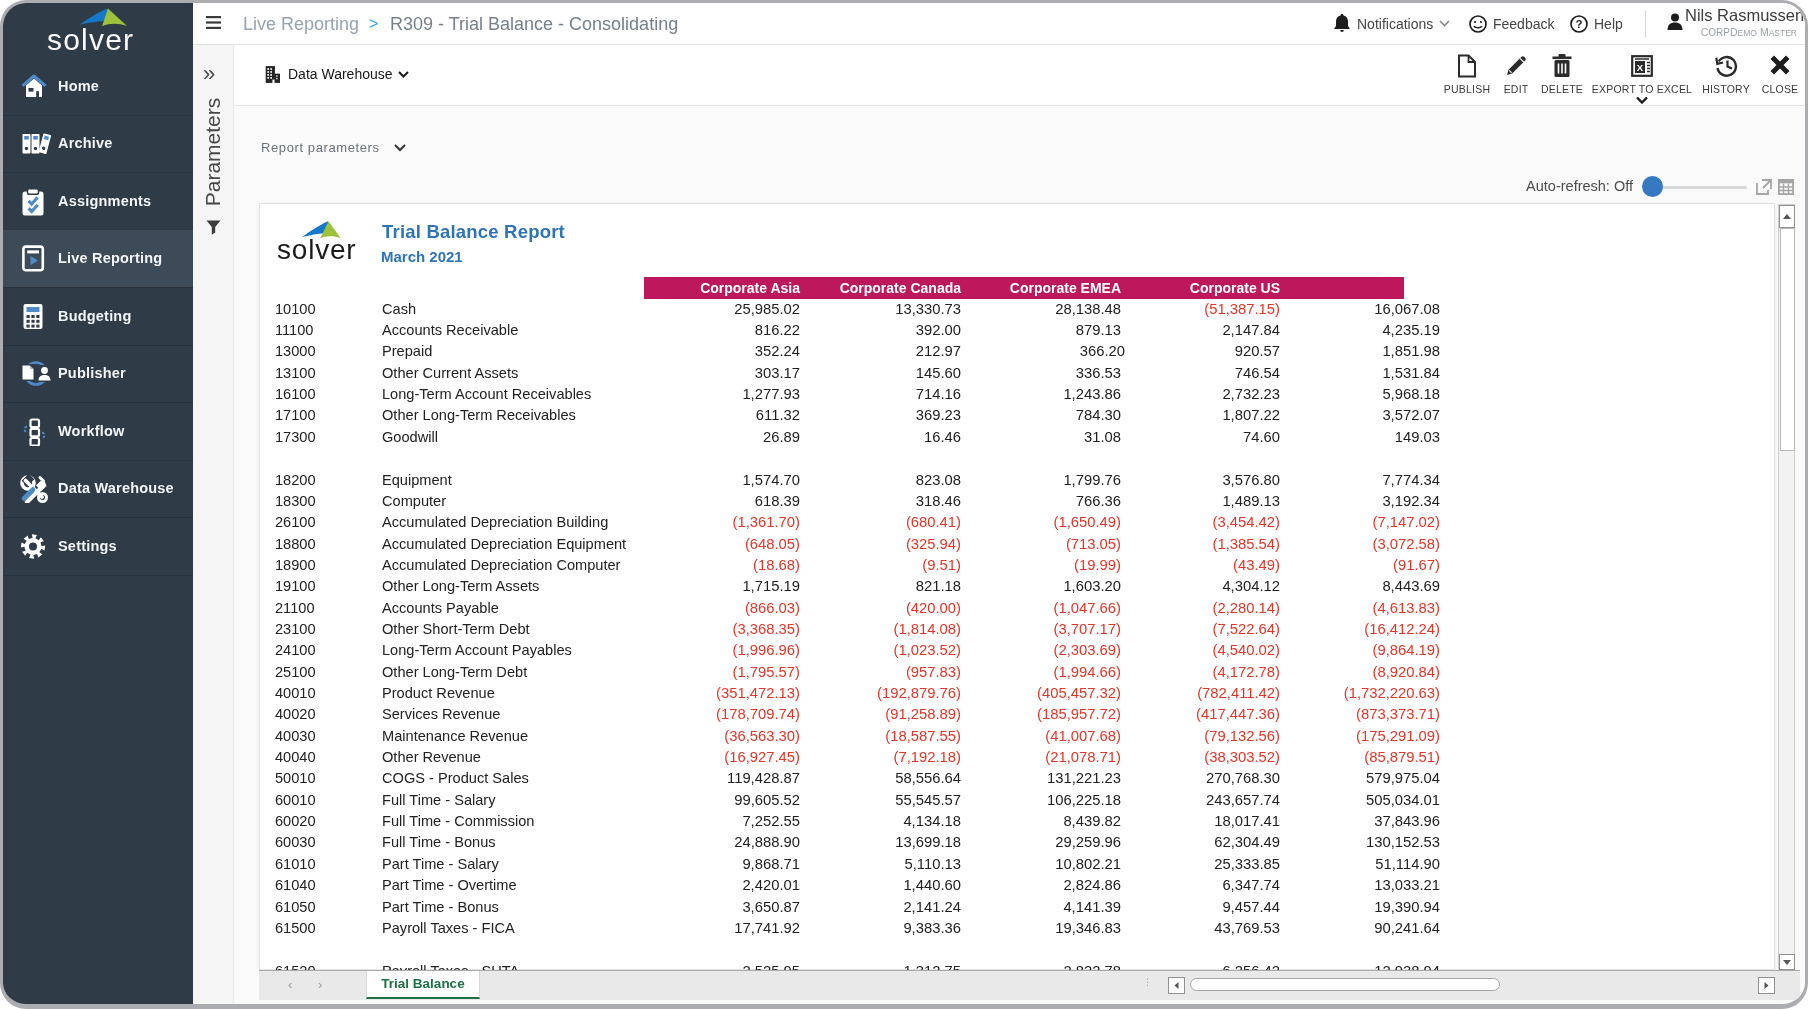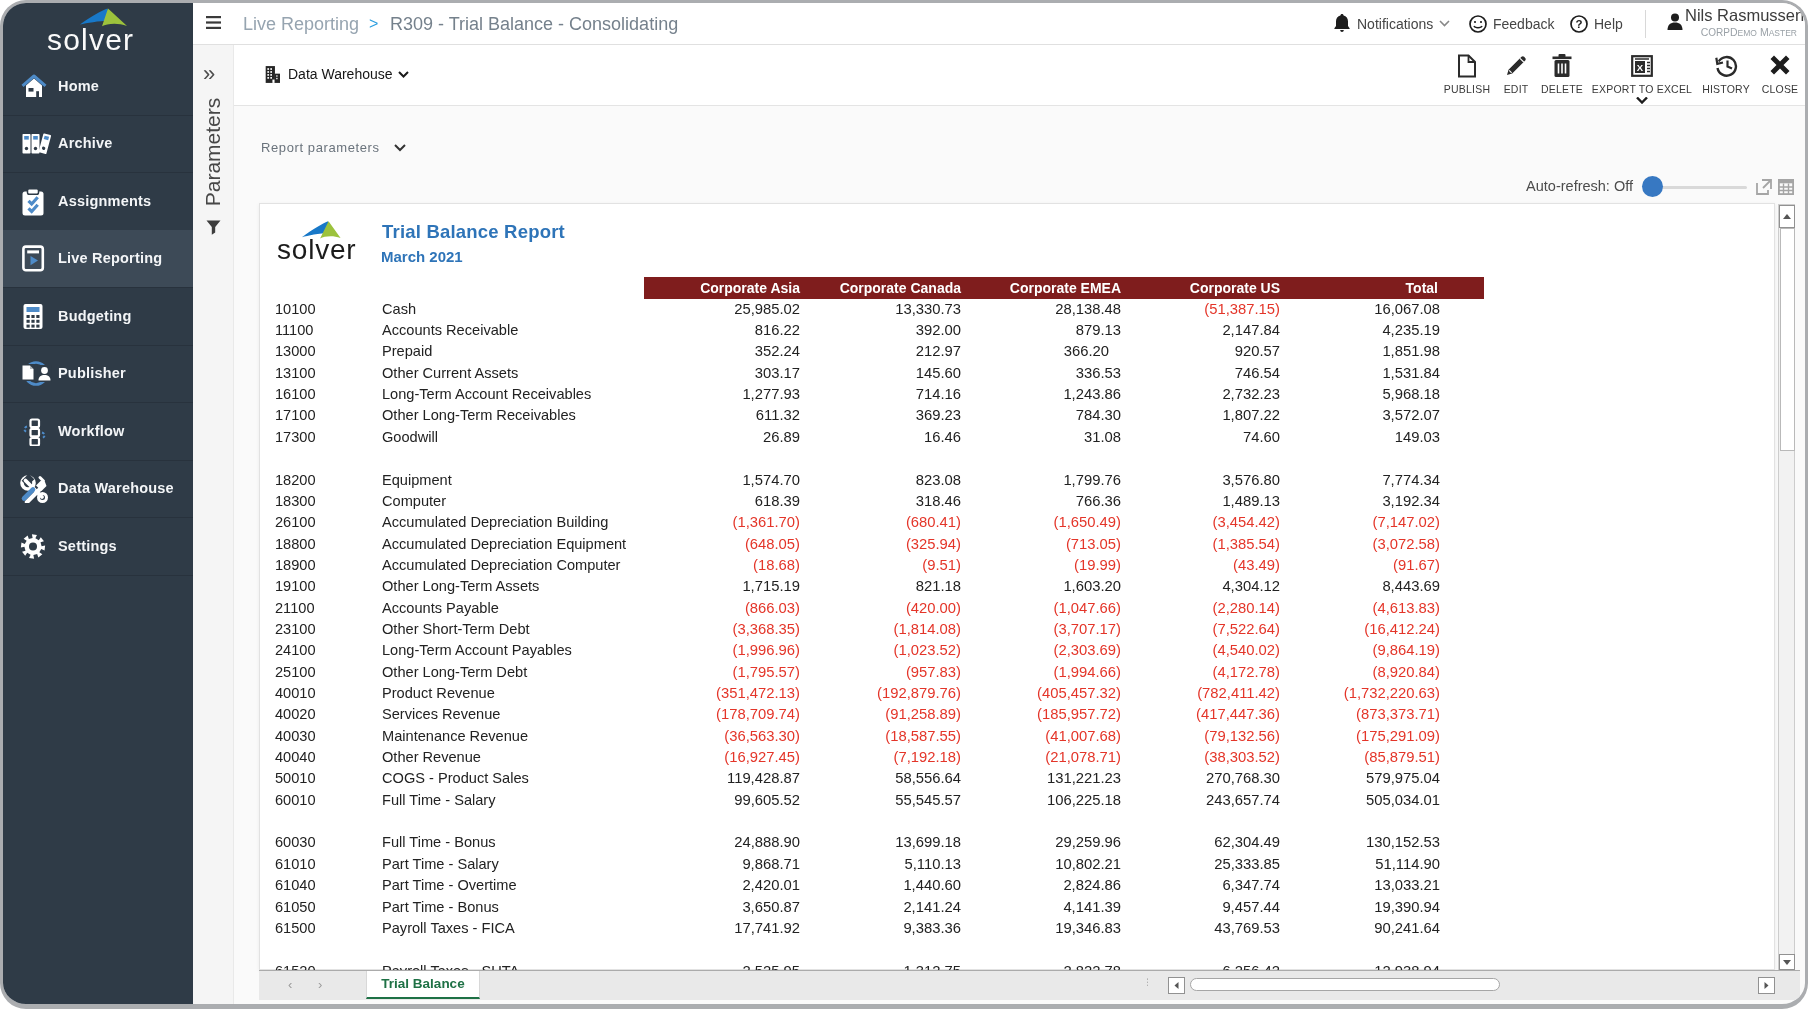--- a/index.html
+++ b/index.html
@@ -20,21 +20,21 @@
   .abtn .alabel{position:absolute;left:0;right:0;top:37.5px;font-size:10.5px;letter-spacing:0.2px;white-space:nowrap;}
   .abtn svg{position:absolute;left:50%;top:9px;transform:translateX(-50%);}
   .pstrip{position:absolute;left:190px;top:42px;width:40px;height:959px;background:#f5f5f5;border-right:1px solid #e9e9e9;}
   .pchev{position:absolute;left:10px;top:16px;font-size:22px;color:#4d4d4d;}
   .ptext{position:absolute;left:-36px;top:95px;width:112px;transform:rotate(-90deg);font-size:21px;color:#474747;text-align:center;}
   .rparams{position:absolute;left:258px;top:137px;font-size:13px;letter-spacing:0.6px;color:#6a737c;}
   .card{position:absolute;left:256px;top:200px;width:1516px;height:767px;background:#fff;border:1px solid #e2e2e2;box-sizing:border-box;box-shadow:0 1px 4px rgba(0,0,0,0.06);}
   .cslogo{position:absolute;left:274px;top:231px;font-size:28px;color:#1b1b1b;letter-spacing:0.8px;}
   .ttl{position:absolute;left:379px;top:218px;font-size:18.5px;font-weight:700;color:#2e74b8;letter-spacing:0.2px;}
   .sub{position:absolute;left:378px;top:245px;font-size:15px;font-weight:700;color:#2e74b8;}
-  .thead{position:absolute;left:641px;top:273.5px;width:840px;height:22.5px;background:#7f1d1d;}
+  .thead{position:absolute;left:641px;top:273.5px;width:760px;height:22.5px;background:#be185d;}
   .thead span{position:absolute;top:0;line-height:22.5px;font-size:14px;font-weight:700;color:#fff;text-align:right;}
   .r{position:absolute;left:256px;width:1181px;height:21.35px;line-height:21.35px;font-size:14.6px;color:#222;}
   .c0{position:absolute;left:16px;}
   .c1{position:absolute;left:123px;}
   .n{position:absolute;width:160px;text-align:right;font-size:14.8px;}
   .neg{color:#e43529;}
   .vsb{position:absolute;left:1775px;top:201px;width:17px;height:766px;background:#f2f2f2;border:1px solid #cdcdcd;box-sizing:border-box;}
   .sbtn{position:absolute;background:#fff;border:1px solid #919191;}
   .tabbar{position:absolute;left:256px;top:967px;width:1541px;height:30px;background:#e9e9e9;border-top:1px solid #ababab;box-sizing:border-box;}
   .sheettab{position:absolute;left:107px;top:0px;width:112px;height:26px;background:#fff;border:1px solid #d8d8d8;border-top:none;border-bottom:2px solid #1e7145;text-align:center;line-height:26.5px;font-size:13.5px;font-weight:700;color:#1e7145;box-sizing:content-box;}
@@ -333,21 +333,21 @@
       <span class="n" style="right:479px">392.00</span>
       <span class="n" style="right:319px">879.13</span>
       <span class="n" style="right:160px">2,147.84</span>
       <span class="n" style="right:0px">4,235.19</span>
     </div>
 <div class="r" style="top:338.40px">
       <span class="c0">13000</span>
       <span class="c1">Prepaid</span>
       <span class="n" style="right:640px">352.24</span>
       <span class="n" style="right:479px">212.97</span>
-      <span class="n" style="right:331px">366.20</span>
+      <span class="n" style="right:315px">366.20</span>
       <span class="n" style="right:160px">920.57</span>
       <span class="n" style="right:0px">1,851.98</span>
     </div>
 <div class="r" style="top:359.75px">
       <span class="c0">13100</span>
       <span class="c1">Other Current Assets</span>
       <span class="n" style="right:640px">303.17</span>
       <span class="n" style="right:479px">145.60</span>
       <span class="n" style="right:319px">336.53</span>
       <span class="n" style="right:160px">746.54</span>
@@ -516,20 +516,29 @@
       <span class="n" style="right:0px">579,975.04</span>
     </div>
 <div class="r" style="top:786.75px">
       <span class="c0">60010</span>
       <span class="c1">Full Time - Salary</span>
       <span class="n" style="right:640px">99,605.52</span>
       <span class="n" style="right:479px">55,545.57</span>
       <span class="n" style="right:319px">106,225.18</span>
       <span class="n" style="right:160px">243,657.74</span>
       <span class="n" style="right:0px">505,034.01</span>
+    </div>
+<div class="r" style="top:808.10px">
+      <span class="c0">60020</span>
+      <span class="c1">Full Time - Commission</span>
+      <span class="n" style="right:640px">7,252.55</span>
+      <span class="n" style="right:479px">4,134.18</span>
+      <span class="n" style="right:319px">8,439.82</span>
+      <span class="n" style="right:160px">18,017.41</span>
+      <span class="n" style="right:0px">37,843.96</span>
     </div>
 <div class="r" style="top:829.45px">
       <span class="c0">60030</span>
       <span class="c1">Full Time - Bonus</span>
       <span class="n" style="right:640px">24,888.90</span>
       <span class="n" style="right:479px">13,699.18</span>
       <span class="n" style="right:319px">29,259.96</span>
       <span class="n" style="right:160px">62,304.49</span>
       <span class="n" style="right:0px">130,152.53</span>
     </div>

